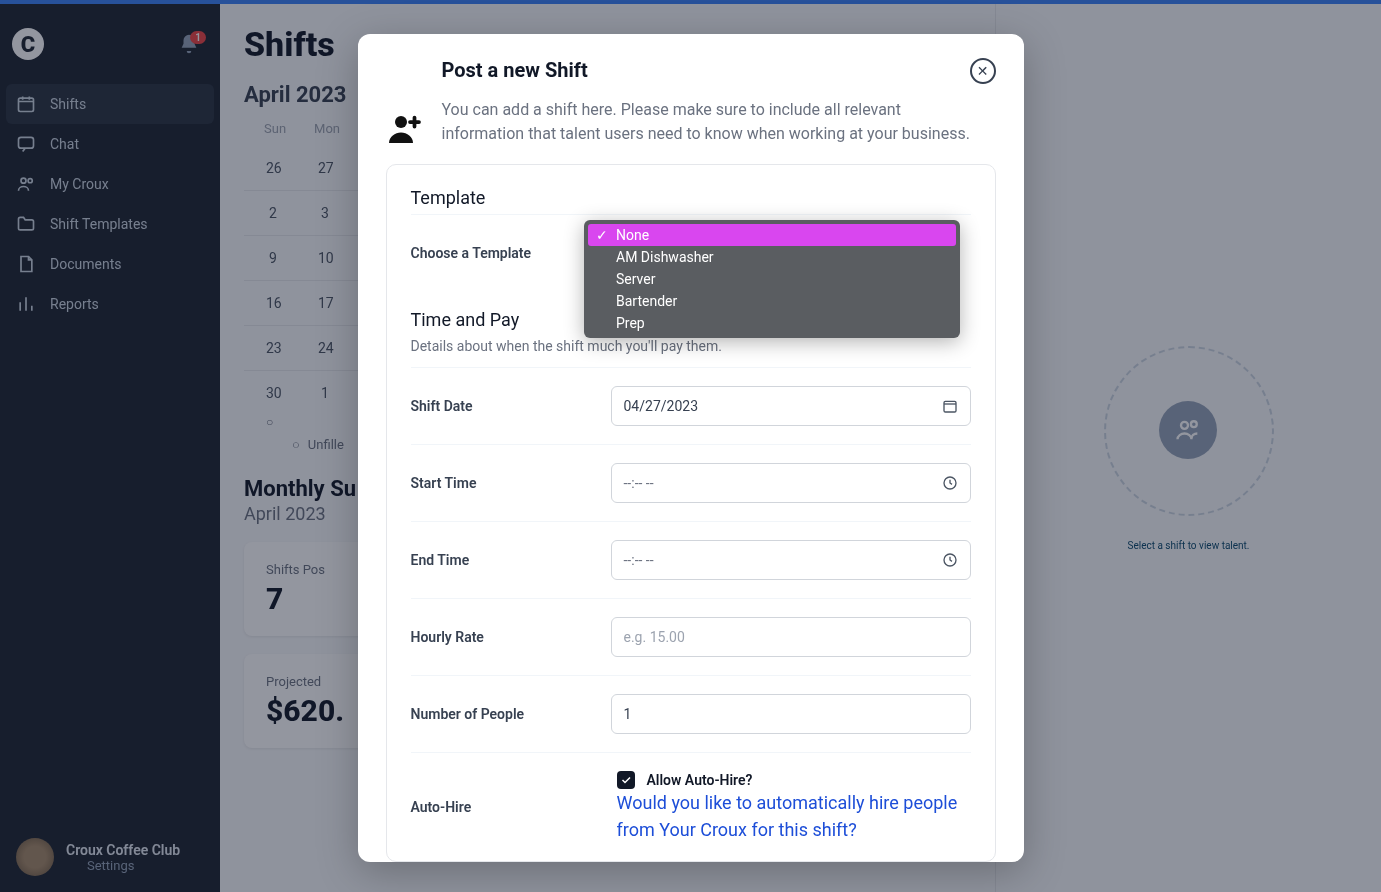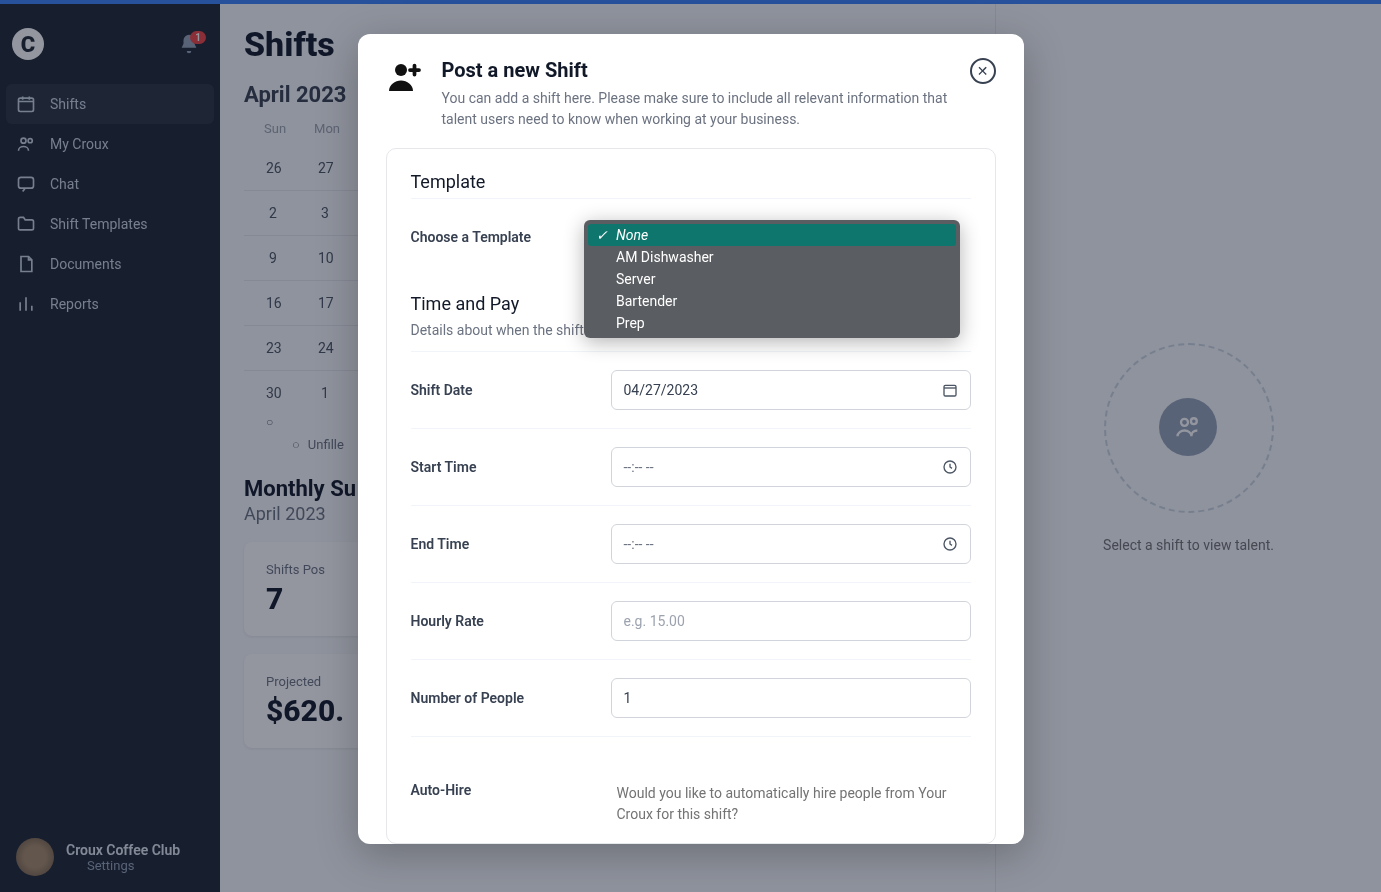--- a/index.html
+++ b/index.html
@@ -35,51 +35,51 @@
 .summary-title { font-size: 22px; font-weight: 700; margin-top: 24px; color: #111827; }
 .summary-sub { font-size: 18px; color: #6b7280; margin-top: 2px; }
 .card { background: #fff; border-radius: 8px; box-shadow: 0 1px 3px rgba(0,0,0,.08); padding: 20px 22px; margin-top: 18px; width: 180px; }
 .card-label { font-size: 13px; color: #6b7280; }
 .card-value { font-size: 30px; font-weight: 800; color: #111827; margin-top: 4px; }
 
 .right-panel { width: 386px; border-left: 1px solid #e5e7eb; display: flex; flex-direction: column; align-items: center; justify-content: center; gap: 24px; color: #9ca3af; }
 .right-illus { width: 170px; height: 170px; position: relative; }
 .right-illus .circle { position: absolute; top: 55px; left: 55px; width: 58px; height: 58px; background: #94a3b8; border-radius: 50%; display:flex; align-items:center; justify-content:center;}
 .right-illus .dashed { position: absolute; inset: 0; border: 2px dashed #cbd5e1; border-radius: 50%; }
-.right-text { font-size: 14px; color: #737373; }
+.right-text { font-size: 10px; color: #0c4a6e; }
 
 .overlay { position: absolute; inset: 0; background: rgba(15,23,42,.45); z-index: 10; }
 .modal { position: absolute; top: 34px; left: 50%; transform: translateX(-50%); width: 666px; background: #fff; border-radius: 12px; z-index: 20; box-shadow: 0 10px 40px rgba(0,0,0,.25); padding: 0; max-height: 850px; overflow: visible; }
 .modal-inner { padding: 24px 28px 0 28px; }
-.modal-header { display: flex; align-items: flex-start; gap: 20px; position: relative; }
+.modal-header { display: flex; align-items: flex-end; gap: 20px; position: relative; }
 .modal-icon { width: 36px; height: 36px; flex-shrink: 0; }
 .modal-title { font-size: 20px; font-weight: 700; color: #111827; }
-.modal-sub { font-size: 14px; color: #6b7280; margin-top: 6px; line-height: 1.5; max-width: 540px; }
+.modal-sub { font-size: 16px; color: #6b7280; margin-top: 16px; line-height: 1.5; max-width: 540px; }
 .close-btn { position: absolute; top: 0; right: 0; width: 26px; height: 26px; border: 2px solid #374151; border-radius: 50%; display: flex; align-items: center; justify-content: center; background: #fff; cursor: pointer; font-size: 14px; color: #374151; }
 
 .section { border: 1px solid #e5e7eb; border-radius: 10px; margin-top: 18px; padding: 22px 24px 0 24px; }
 .section-title { font-size: 18px; font-weight: 400; color: #111827; margin-bottom: 6px; }
 .section-sub { font-size: 14px; color: #6b7280; margin-bottom: 10px; line-height: 1.5; }
 .field-row { display: flex; align-items: center; padding: 18px 0; border-top: 1px solid #f1f5f9; position: relative; }
 .field-row:first-of-type { border-top: 1px solid #e5e7eb; margin-top: 12px;}
 .field-label { width: 200px; font-size: 14px; font-weight: 600; color: #374151; }
 .field-input { flex: 1; height: 40px; border: 1px solid #d1d5db; border-radius: 6px; padding: 0 12px; font-size: 14px; color: #6b7280; display: flex; align-items: center; justify-content: space-between; background: #fff; }
 .field-input input { border: none; outline: none; width: 100%; font-size: 14px; color: #374151; background: transparent; }
 .field-input input::placeholder { color: #9ca3af; }
 .input-icon { width: 16px; height: 16px; fill: #4b5563; flex-shrink: 0; }
 
 .checkbox-row { display: flex; align-items: center; gap: 12px; }
 .chk { width: 18px; height: 18px; background: #111827; border-radius: 4px; display:flex; align-items:center; justify-content:center; }
 .chk svg { width: 12px; height: 12px; stroke: #fff; stroke-width: 3; fill: none; }
 .chk-label { font-size: 14px; font-weight: 600; color: #111827; }
-.auto-sub { font-size: 14px; color: #737373; margin-top: 28px; line-height: 1.5; }
+.auto-sub { font-size: 18px; color: #1d4ed8; margin-top: 0; line-height: 1.5; }
 
 .dropdown-menu { position: absolute; top: 220px; left: 584px; width: 376px; background: #5a5d61; border-radius: 6px; z-index: 30; padding: 4px; box-shadow: 0 4px 20px rgba(0,0,0,.3); }
 .dropdown-item { padding: 3px 10px 3px 28px; font-size: 14px; color: #fff; cursor: pointer; position: relative; border-radius: 3px; }
-.dropdown-item.selected { background: #0f766e; font-style: italic; }
+.dropdown-item.selected { background: #d946ef; }
 .dropdown-item.selected::before { content: "✓"; position: absolute; left: 8px; }
 
 svg { display: block; }
 </style>
 </head>
 <body>
 
 <div class="topbar"></div>
 
 <aside class="sidebar">
@@ -98,35 +98,35 @@
           <svg viewBox="0 0 24 24" width="20" height="20" fill="none" stroke="#cbd5e1" stroke-width="2">
             <rect x="3" y="5" width="18" height="16" rx="2"></rect>
             <path d="M3 9h18M8 3v4M16 3v4"></path>
           </svg>
         </span>
       <span>Shifts</span>
     </li>
     <li>
       <span class="nav-icon">
           <svg viewBox="0 0 24 24" width="20" height="20" fill="none" stroke="#cbd5e1" stroke-width="2">
+            <rect x="3" y="4" width="18" height="13" rx="3"></rect>
+            <path d="M8 21l3-4"></path>
+          </svg>
+        </span>
+      <span>Chat</span>
+    </li>
+    <li>
+      <span class="nav-icon">
+          <svg viewBox="0 0 24 24" width="20" height="20" fill="none" stroke="#cbd5e1" stroke-width="2">
             <circle cx="9" cy="8" r="3"></circle>
             <path d="M3 20c0-3 3-5 6-5s6 2 6 5"></path>
             <circle cx="17" cy="8" r="2.5"></circle>
           </svg>
         </span>
       <span>My Croux</span>
-    </li>
-    <li>
-      <span class="nav-icon">
-          <svg viewBox="0 0 24 24" width="20" height="20" fill="none" stroke="#cbd5e1" stroke-width="2">
-            <rect x="3" y="4" width="18" height="13" rx="3"></rect>
-            <path d="M8 21l3-4"></path>
-          </svg>
-        </span>
-      <span>Chat</span>
     </li>
     <li>
       <span class="nav-icon">
           <svg viewBox="0 0 24 24" width="20" height="20" fill="none" stroke="#cbd5e1" stroke-width="2">
             <path d="M3 6a2 2 0 012-2h4l2 3h8a2 2 0 012 2v8a2 2 0 01-2 2H5a2 2 0 01-2-2V6z"></path>
           </svg>
         </span>
       <span>Shift Templates</span>
     </li>
     <li>
@@ -293,20 +293,28 @@
       <div class="field-row">
         <div class="field-label">Number of People</div>
         <div class="field-input">
           <input type="text" value="1" style="">
         </div>
       </div>
 
       <div class="field-row" style="align-items:center;">
         <div class="field-label">Auto-Hire</div>
         <div style="flex:1;padding-left:6px">
+          <div class="checkbox-row">
+            <div class="chk">
+                <svg viewBox="0 0 24 24">
+                  <path d="M5 12l5 5L20 7"></path>
+                </svg>
+              </div>
+            <span class="chk-label">Allow Auto-Hire?</span>
+          </div>
           <div class="auto-sub">Would you like to automatically hire people from Your Croux for this shift?</div>
         </div>
       </div>
 
     </div>
   </div>
 </div>
 
 <div class="dropdown-menu">
   <div class="dropdown-item selected">None</div>

